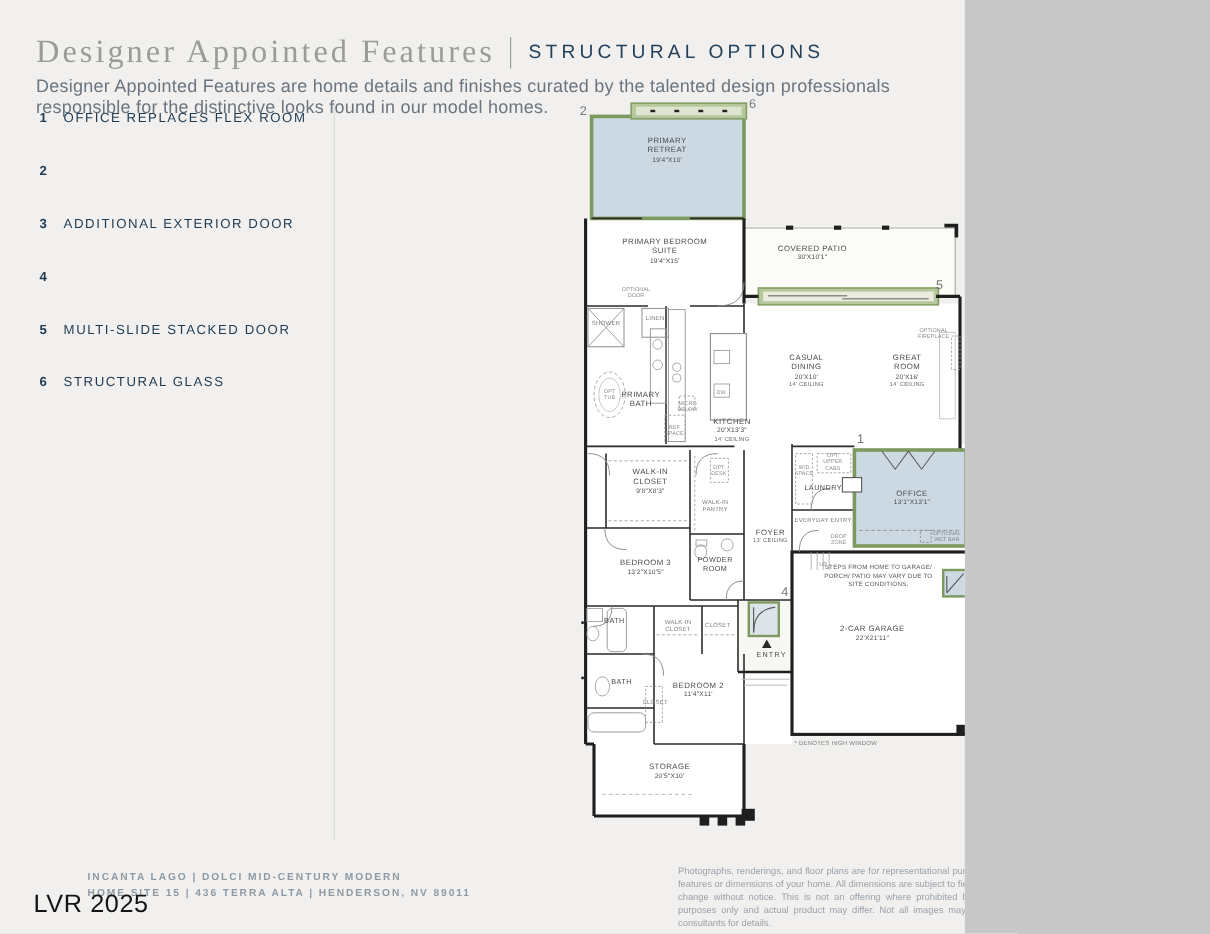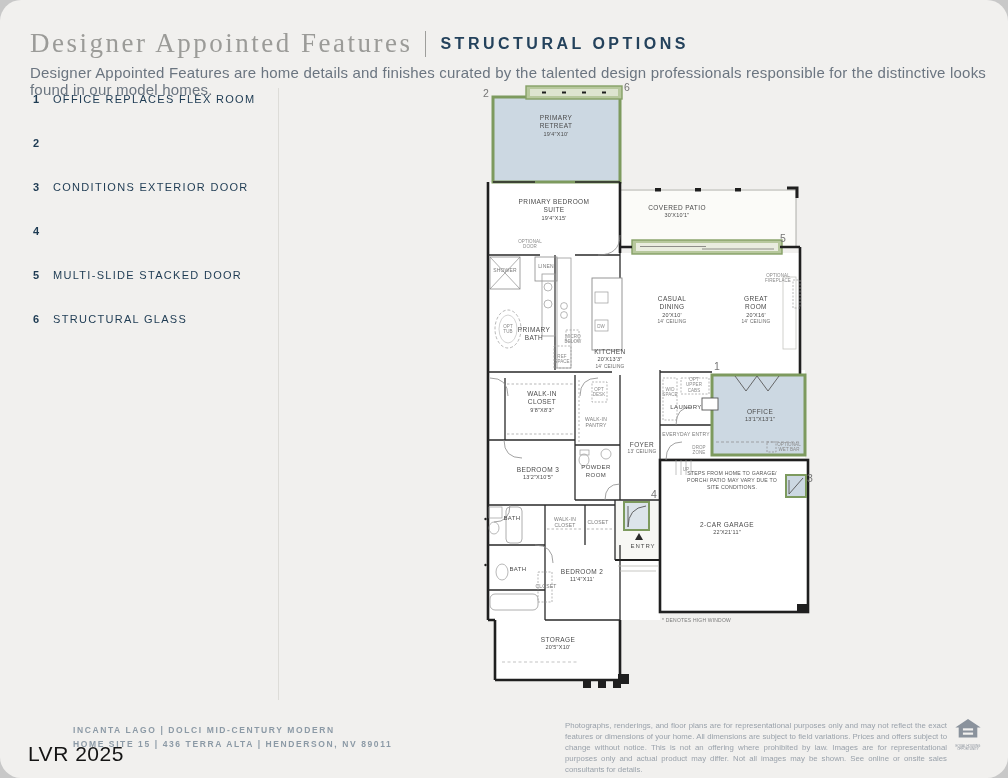--- a/index.html
+++ b/index.html
@@ -1,27 +1,26 @@
 <!DOCTYPE html>
 <html><head>
 <meta charset="utf-8">
 <style>
   * { margin:0; padding:0; box-sizing:border-box; }
   body { background:#c8c8c8; }
   .page {
-    position:relative; width:1008px; height:778px;
+    position:relative; width:804px; height:778px;
     background:#f1f0ee; overflow:hidden;
     font-family:"Liberation Sans", sans-serif;
-    border-radius:21px;
   }
   
   .header { position:absolute; left:30px; top:28px; }
   .title-row { display:flex; align-items:center; }
   .title-serif { font-family:"Liberation Serif", serif; font-size:27px; font-weight:400; color:#9b9b98; letter-spacing:2.5px; }
-  .title-sans  { font-size:16px; color:#24425c; letter-spacing:3.5px; font-weight:700; margin-left:13px; padding-left:14px; border-left:1px solid #9e9e9b; line-height:26px; }
+  .title-sans  { font-size:16px; color:#24425c; letter-spacing:3.5px; font-weight:400; margin-left:13px; padding-left:14px; border-left:1px solid #9e9e9b; line-height:26px; }
   .subtitle { margin-top:5px; font-size:15px; color:#6b7580; letter-spacing:0.2px; }
   
   .options { position:absolute; left:33px; top:93px; width:240px; }
   .option-item { display:flex; height:44px; }
   .option-num { width:20px; font-size:11px; font-weight:bold; color:#1d3a52; letter-spacing:1px; }
   .option-label { font-size:11px; font-weight:normal; color:#1d3a52; letter-spacing:1.3px; }
   .vdivider { position:absolute; left:278px; top:88px; width:1px; height:612px; background:#dddcd8; }
   
   .plan { position:absolute; left:480px; top:82px; width:340px; height:625px; }
   .plan svg { position:absolute; left:0; top:0; }
@@ -57,21 +56,21 @@
   <div class="options">
     <div class="option-item">
       <span class="option-num">1</span>
       <span class="option-label">OFFICE REPLACES FLEX ROOM</span>
     </div>
     <div class="option-item">
       <span class="option-num">2</span>
     </div>
     <div class="option-item">
       <span class="option-num">3</span>
-      <span class="option-label">CONDITIONS EXTERIOR DOOR</span>
+      <span class="option-label">ADDITIONAL EXTERIOR DOOR</span>
     </div>
     <div class="option-item">
       <span class="option-num">4</span>
     </div>
     <div class="option-item">
       <span class="option-num">5</span>
       <span class="option-label">MULTI-SLIDE STACKED DOOR</span>
     </div>
     <div class="option-item">
       <span class="option-num">6</span>

